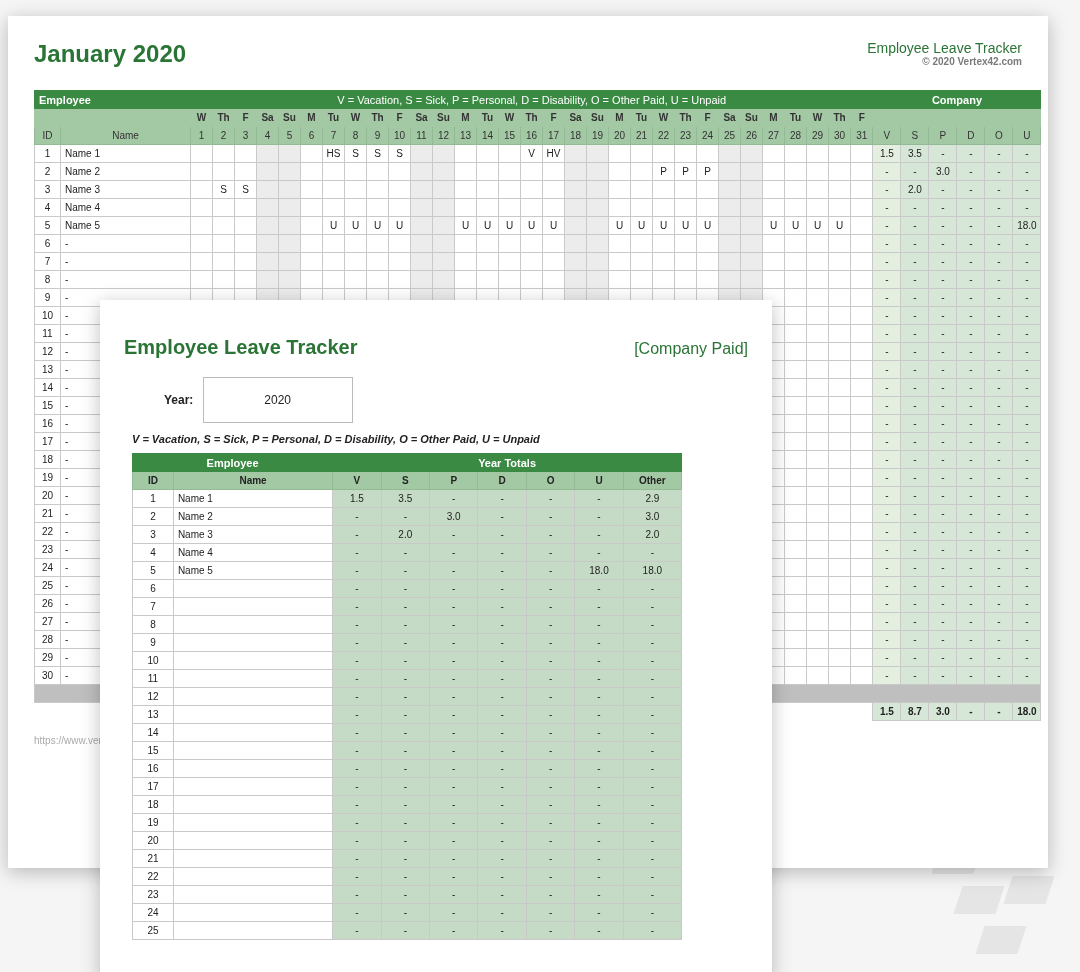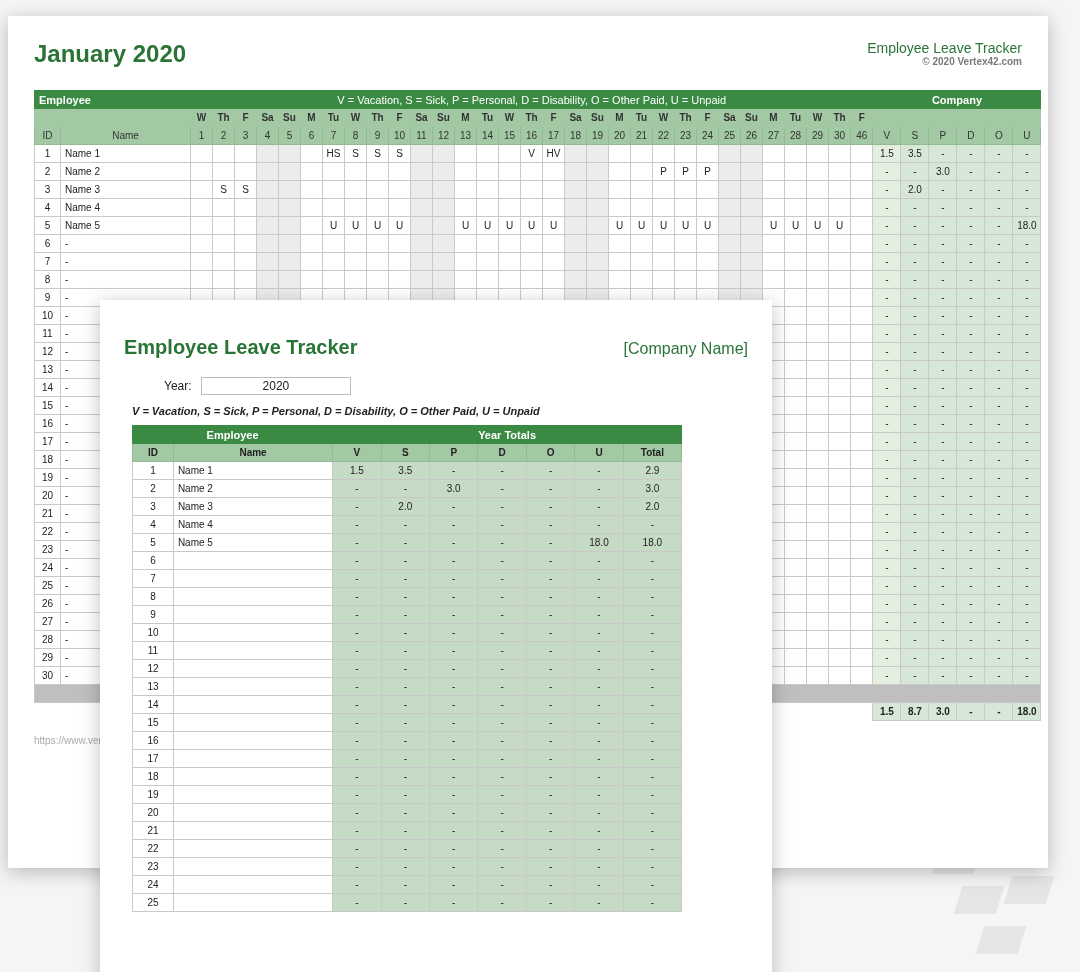--- a/index.html
+++ b/index.html
@@ -50,22 +50,22 @@
   td.totcell { background:#d7e7d7; }
   td.totcell.first { background:#e5efe0; }
   .footrow td { background:#bfbfbf !important; color:#bfbfbf !important;}
   tr.sumrow td { background:#d7e7d7; font-weight:bold;}
   .credit { color:#aaa; font-size:10px; margin-top:14px;}
   
   #sheetYear h2 { color:#2a7436; font-size:20px; margin:0; }
   #sheetYear .yearhead { display:flex; justify-content:space-between; align-items:baseline;}
   #sheetYear .comp { color:#2a7436; font-size:16px; }
   .year-line { margin:18px 0 10px 40px; font-size:12px;}
-  .year-line b { font-weight:normal; margin-right:6px;}
-  .year-input { display:inline-block; border:1px solid #bbb; width:150px; text-align:center; padding:1px 0; background:#fff;}
+  .year-line b { font-weight:bold; margin-right:6px;}
+  .year-input { display:inline-block; border:1px solid #bbb; width:150px; text-align:center; padding:15px 0; background:#fff;}
   .legend2 { font-style:italic; font-weight:bold; font-size:11px; margin:10px 0 8px 8px;}
   .year-table { width:550px; margin-left:8px;}
   .year-table th, .year-table td { border:1px solid #c9c9c9; height:18px; text-align:center; font-size:10px;}
   .year-table col.i{width:38px;} .year-table col.n{width:148px;}
   .year-table col.v{width:45px;} .year-table col.tot{width:54px;}
   .year-table tr.h1 th{background:#3a8a43;color:#fff;border-color:#3a8a43;font-size:11px;}
   .year-table tr.h2 th{background:#a3c9a4;border-color:#94b995;font-weight:bold;font-style:normal;}
   .year-table td.g{background:#c5dbc5;} 
   .year-table td.nm{text-align:left;padding-left:4px;}
   
@@ -209,21 +209,21 @@
           <th>21</th>
           <th>22</th>
           <th>23</th>
           <th>24</th>
           <th>25</th>
           <th>26</th>
           <th>27</th>
           <th>28</th>
           <th>29</th>
           <th>30</th>
-          <th>46</th>
+          <th>31</th>
           <th>V</th>
           <th>S</th>
           <th>P</th>
           <th>D</th>
           <th>O</th>
           <th>U</th>
         </tr>
       </thead>
     <tbody id="monthBody">
         <tr>
@@ -1470,21 +1470,21 @@
         </tr>
       </tbody>
   </table>
 
   <div class="credit">https://www.vert</div>
 </div>
 
 <div id="sheetYear" class="sheet">
   <div class="yearhead">
     <h2>Employee Leave Tracker</h2>
-    <div class="comp">[Company Name]</div>
+    <div class="comp">[Company Paid]</div>
   </div>
   <div class="year-line">
     <b>Year:</b>
     <span class="year-input">2020</span>
   </div>
   <div class="legend2">V = Vacation,   S = Sick, P = Personal, D = Disability, O = Other Paid, U = Unpaid</div>
 
   <table class="year-table" id="yearTable">
     <colgroup>
       <col class="i">
@@ -1504,21 +1504,21 @@
         </tr>
         <tr class="h2">
           <th>ID</th>
           <th>Name</th>
           <th>V</th>
           <th>S</th>
           <th>P</th>
           <th>D</th>
           <th>O</th>
           <th>U</th>
-          <th>Total</th>
+          <th>Other</th>
         </tr>
       </thead>
     <tbody id="yearBody">
         <tr>
           <td>1</td>
           <td class="nm">Name 1</td>
           <td class="g">1.5</td>
           <td class="g">3.5</td>
           <td class="g">-</td>
           <td class="g">-</td>

